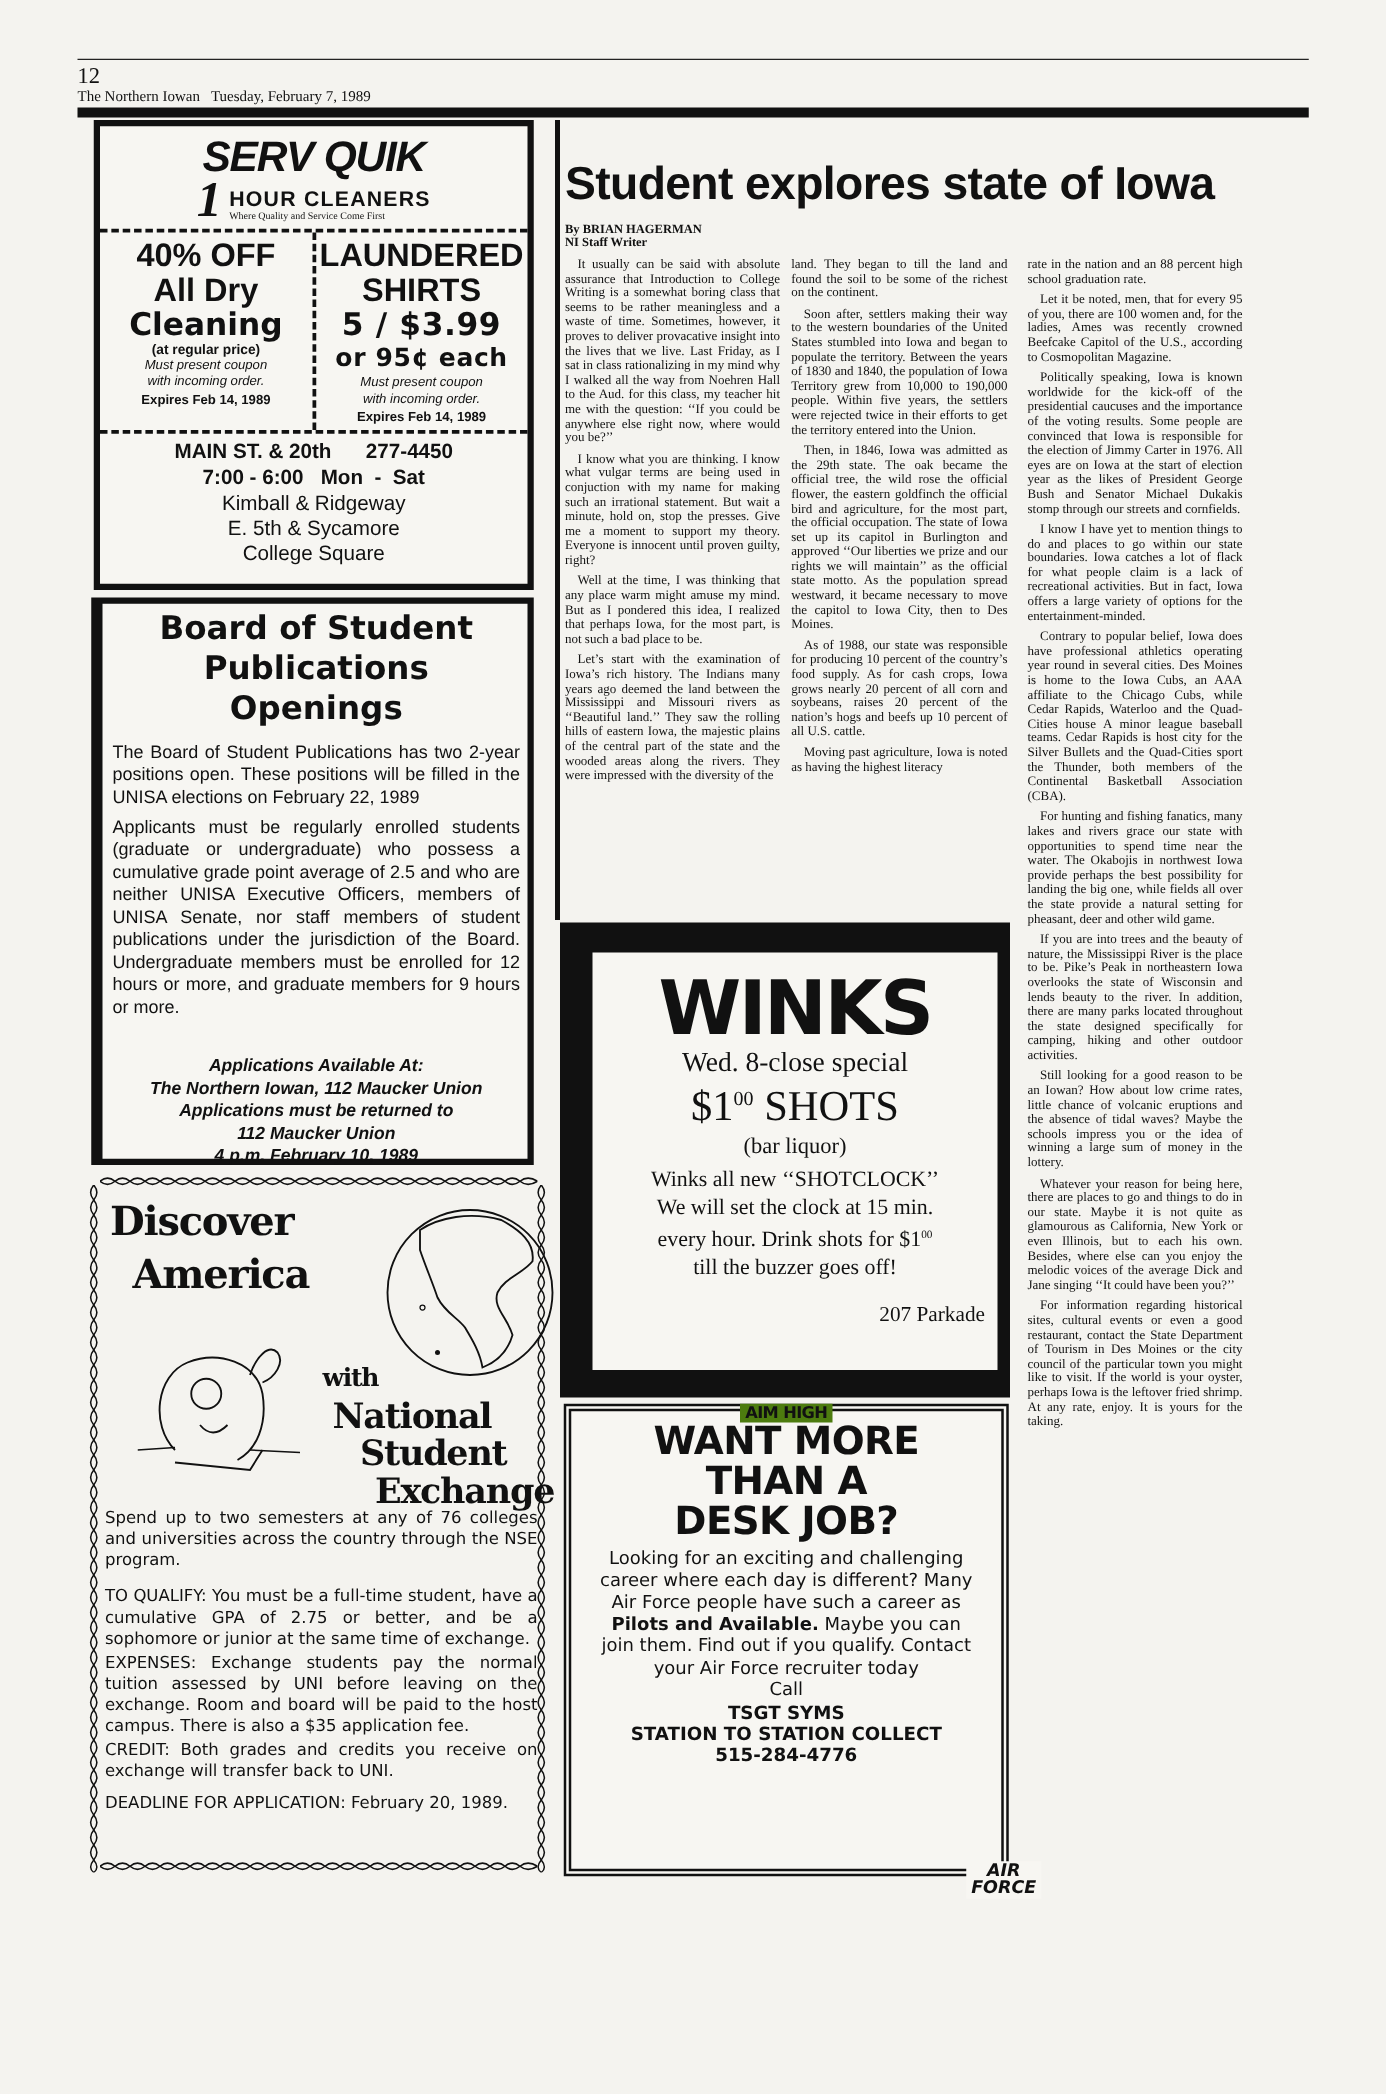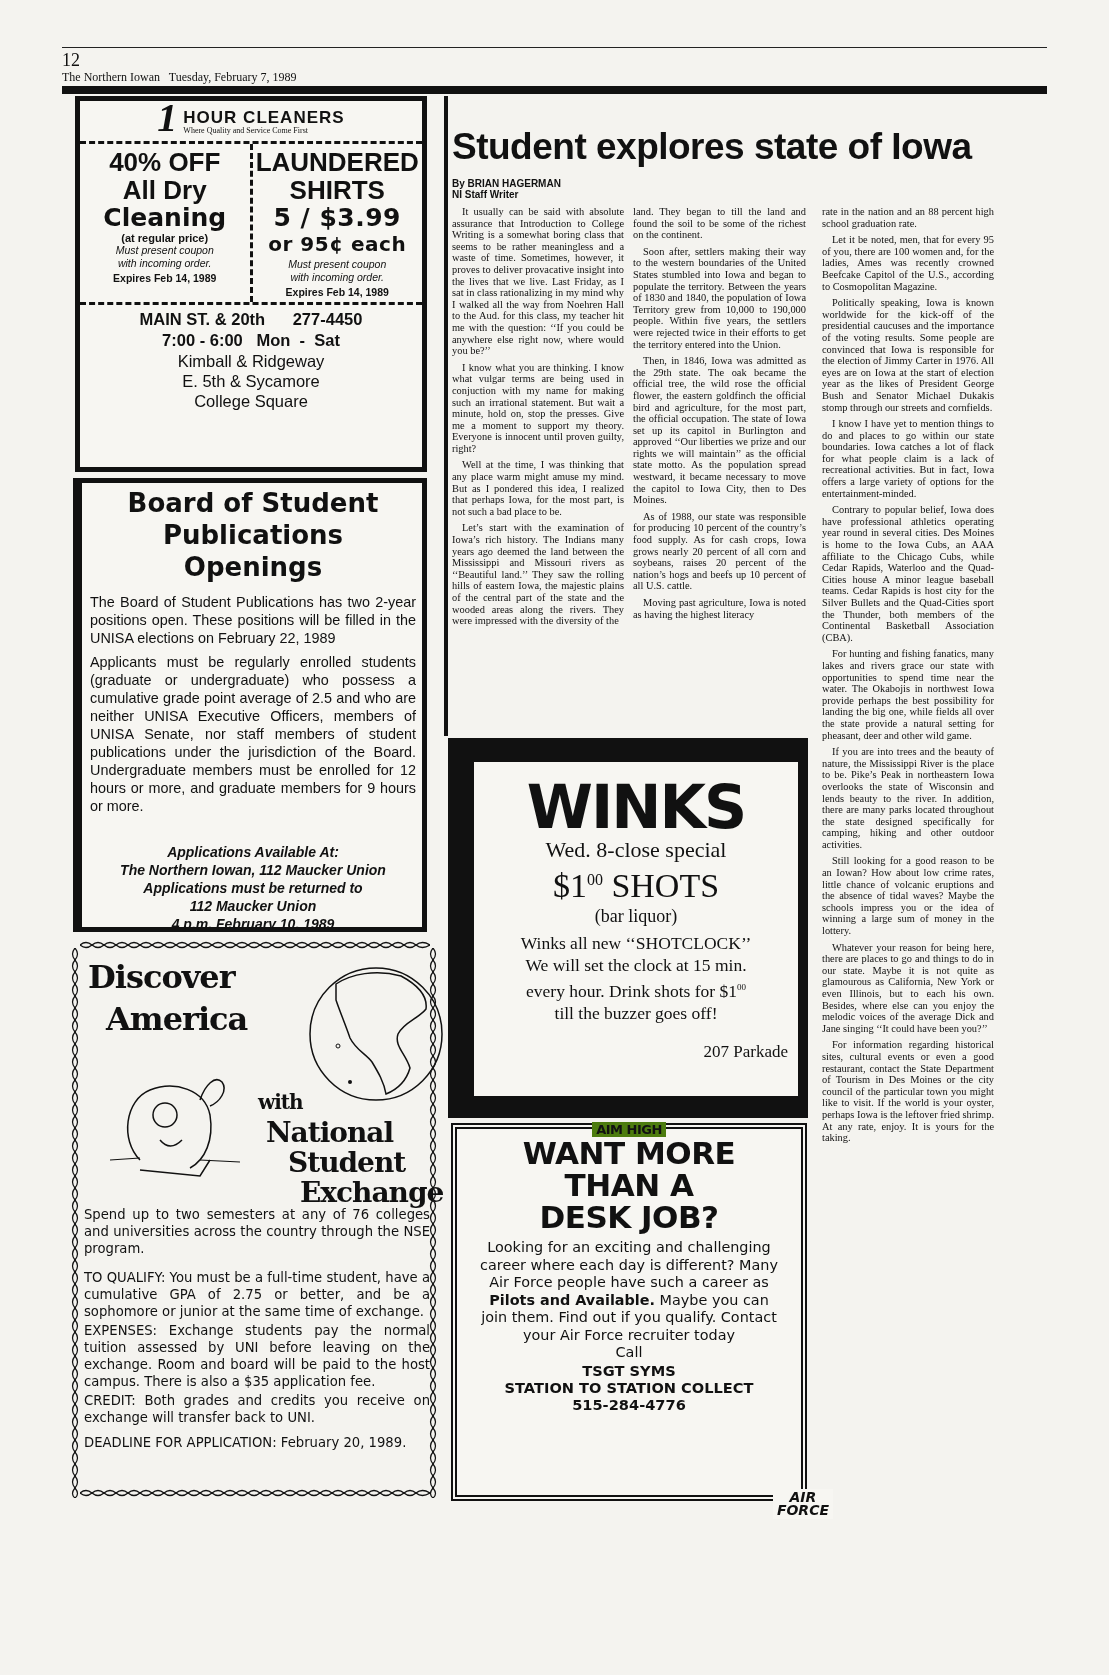--- a/index.html
+++ b/index.html
@@ -40,21 +40,21 @@
   
   .nse { left:70px; top:940px; width:370px; height:560px; }
   .wavy-top, .wavy-bot { position:absolute; left:10px; width:350px; height:10px; }
   .wavy-left, .wavy-right { position:absolute; top:8px; width:10px; height:550px; }
   .nse-title { position:absolute; font-family:"DejaVu Serif", serif; font-weight:bold; letter-spacing:-1px; }
   .nse-body { position:absolute; left:14px; top:260px; width:346px; font-family:"DejaVu Sans", sans-serif; font-size:13.2px; line-height:17px; text-align:justify; }
   .nse-body p { margin:0 0 8px 0; }
 
   
   .headline { left:452px; top:126px; font-family:"Liberation Sans", sans-serif; font-weight:bold; font-size:37px; letter-spacing:-0.5px; }
-  .byline { left:452px; top:178px; font-family:Liberation Sans, sans-serif; font-weight:bold; font-size:10px; line-height:11px; }
+  .byline { left:452px; top:178px; font-family:Liberation Serif, serif; font-weight:bold; font-size:10px; line-height:11px; }
   .col { font-family:"Liberation Serif", serif; font-size:10.4px; line-height:11.6px; text-align:justify; }
   .col p { margin:0 0 5px 0; text-indent:10px; }
   .col1 { left:452px; top:206px; width:172px; }
   .col2 { left:633px; top:206px; width:173px; }
   .col3 { left:822px; top:206px; width:172px; }
   .vline { left:444px; top:96px; width:4px; height:640px; background:#111; }
 
   
   .winks { left:448px; top:738px; width:360px; height:380px; background:#111; box-sizing:border-box; padding:24px 10px 22px 26px; }
   .winks-inner { background:#f7f6f2; width:100%; height:100%; text-align:center; font-family:"Liberation Serif", serif; }
@@ -79,20 +79,21 @@
 </style>
 </head>
 <body>
 
 <div class="abs hdr-rule-top"></div>
 <div class="abs page-num">12</div>
 <div class="abs masthead" style="white-space:pre">The Northern Iowan   Tuesday, February 7, 1989</div>
 <div class="abs hdr-bar"></div>
 
 <div class="abs servquik">
+  <div class="sq-logo">SERV QUIK</div>
   <div class="sq-sub">
     <span class="sq-one">1</span>
     <div>
       <div class="sq-hour">HOUR CLEANERS</div>
       <div class="sq-tag">Where Quality and Service Come First</div>
     </div>
   </div>
   <div class="dash" style="margin-top:6px"></div>
   <div class="sq-coupons">
     <div class="sq-coupon">

